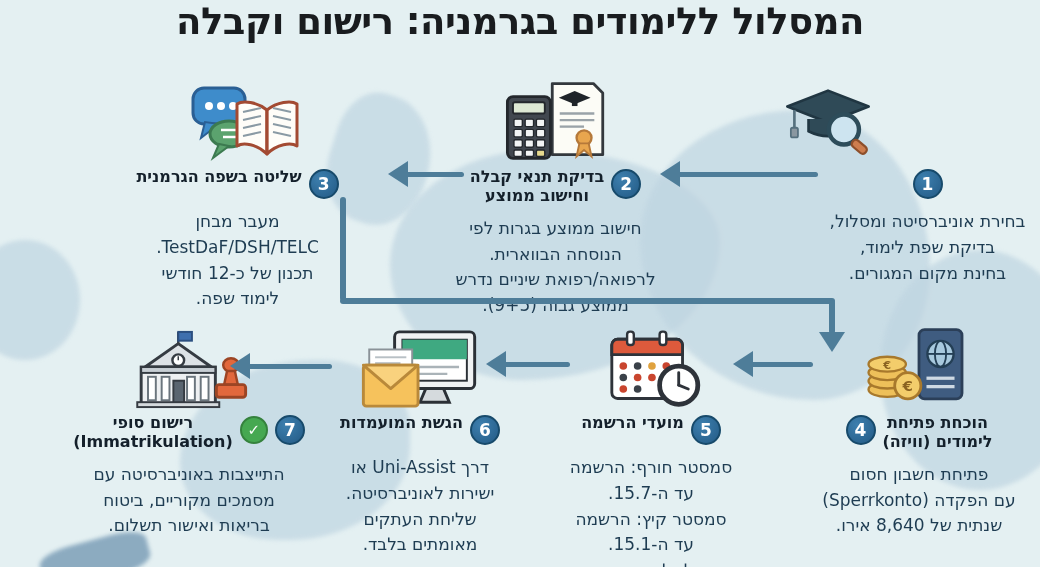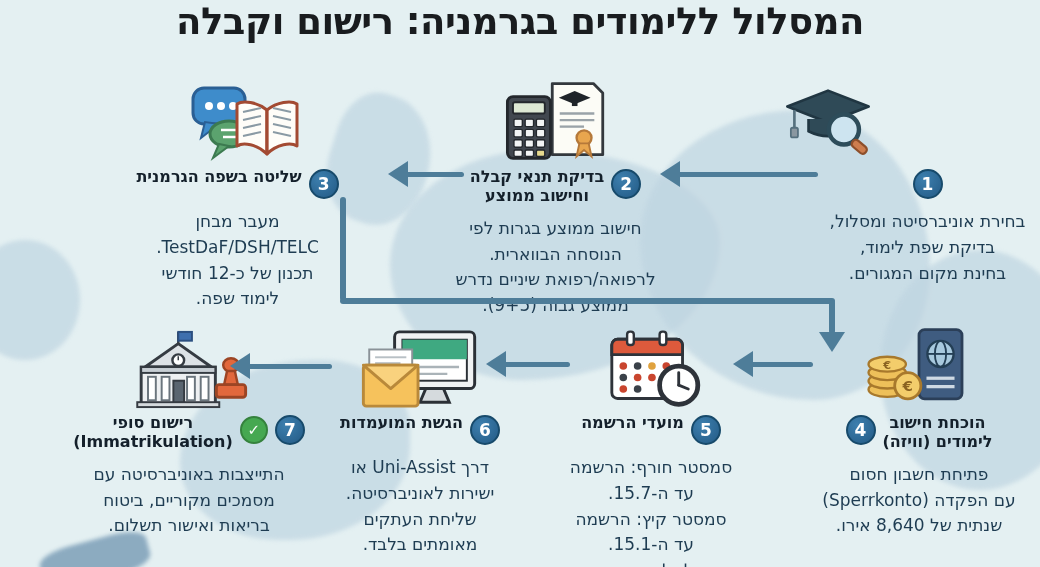--- a/index.html
+++ b/index.html
@@ -191,21 +191,21 @@
           <ellipse cx="24" cy="52" rx="20" ry="8"></ellipse>
             <ellipse cx="24" cy="43" rx="20" ry="8" fill="#f3cd6b"></ellipse>
         </g>
         <text x="24" y="48" font-size="12" font-weight="bold" fill="#8a6220" text-anchor="middle">€</text>
         <circle cx="46" cy="66" r="14" fill="#f3cd6b" stroke="#a8792c" stroke-width="3"></circle>
         <text x="46" y="72" font-size="16" font-weight="bold" fill="#8a6220" text-anchor="middle">€</text>
       </svg>
     </div>
     <div class="head">
       <div class="ttl">
-          <div class="ln">הוכחת חישוב</div>
+          <div class="ln">הוכחת פתיחת</div>
           <div class="ln">לימודים (וויזה)</div>
         </div>
       <span class="num">4</span>
     </div>
     <div class="body">
         <div class="ln">פתיחת חשבון חסום</div>
         <div class="ln">עם הפקדה (Sperrkonto)</div>
         <div class="ln">שנתית של 8,640 אירו.</div>
       </div>
   </div>

